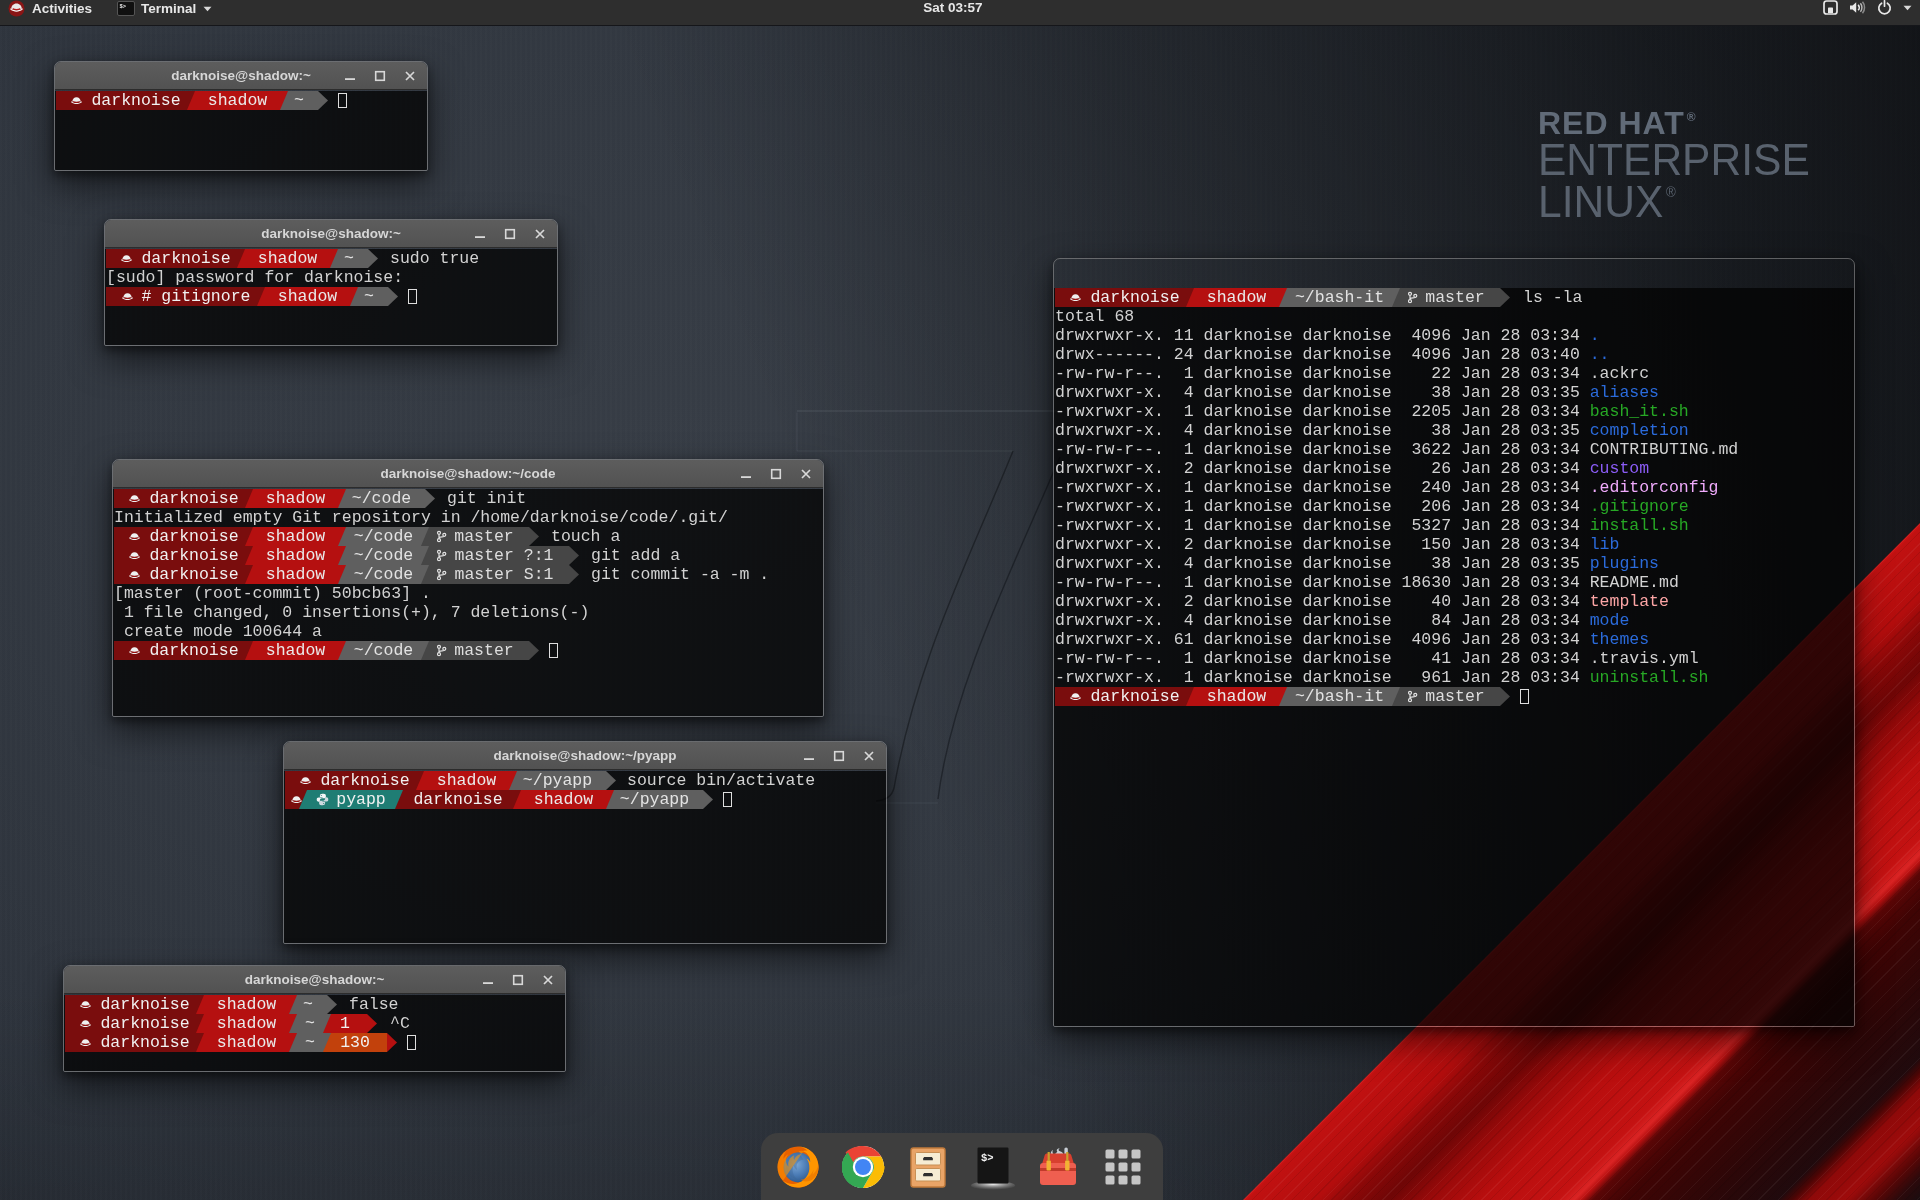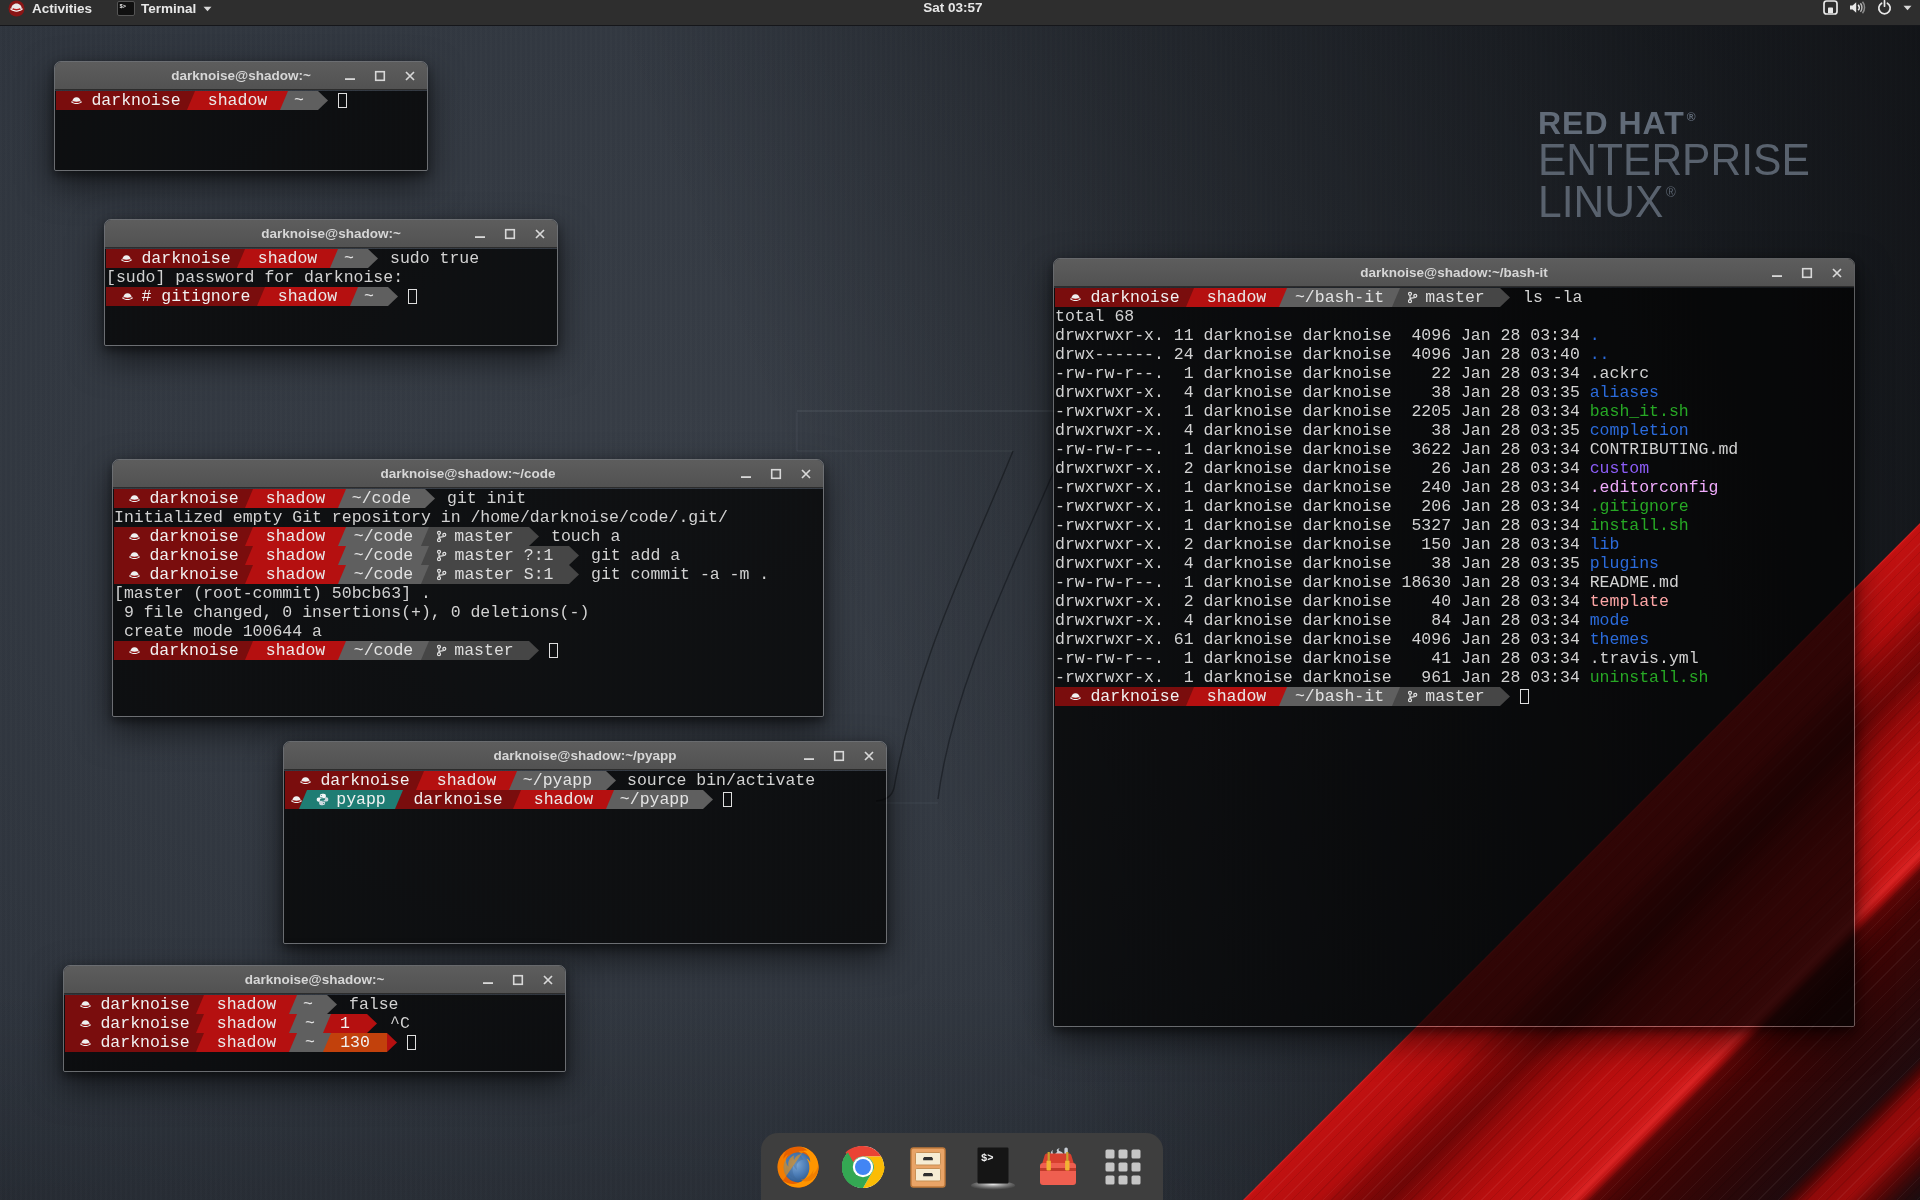--- a/index.html
+++ b/index.html
@@ -386,21 +386,21 @@
               <circle cx="8.3" cy="4.8" r="1.5"></circle>
               <path d="M3 4.3 L3 8.7 M3 8 C3 6.2 8.3 7.4 8.3 6.3"></path>
             </g>
           </svg>
           <span style="margin-left:7px;color:#dedede">master S:1</span>
         </span>
         <span class="ar" style="background:#464646"></span>
         <span class="cmd" style="padding-left:12px">git commit -a -m .</span>
       </div>
       <div class="ln">[master (root-commit) 50bcb63] .</div>
-      <div class="ln"> 9 file changed, 0 insertions(+), 0 deletions(-)</div>
+      <div class="ln"> 1 file changed, 0 insertions(+), 7 deletions(-)</div>
       <div class="ln"> create mode 100644 a</div>
       <div class="pr">
         <span class="sg " style="width:139px;background:#7a0d0d;">
           <svg class="hat" width="13" height="11" viewBox="0 0 13 11">
             <path d="M2.3 6.7 C2.3 4.4 4.2 2.3 6.5 2.3 C8.8 2.3 10.7 4.4 10.7 6.7" fill="#efefef"></path>
             <path d="M1.1 6.2 C4.4 8.6 8.6 8.6 11.9 6.2 L11.9 7.3 C8.6 9.7 4.4 9.7 1.1 7.3 Z" fill="#efefef"></path>
             <path d="M3.2 6.0 C5.4 7.3 7.6 7.3 9.8 6.0 L9.8 6.9 C7.6 8.2 5.4 8.2 3.2 6.9 Z" fill="#9c1111"></path>
           </svg>
           <span style="margin-left:8px;color:#f1f1f1">darknoise</span>
         </span>
@@ -561,34 +561,20 @@
         </span>
         <span class="sg " style="width:64px;background:#c2410c;margin-left:-8px;clip-path:polygon(8px 0,100% 0,100% 100%,0 100%);">
           <span style="color:#f1f1f1">130</span>
         </span>
         <span class="ar" style="background:#b51010"></span>
         <span class="cur"></span>
       </div>
     </div>
   </div>
 <div class="win" style="left:1053px;top:258px;width:802px;height:769px">
-    <div class="tb">
-      <span class="ttl">darknoise@shadow:~/bash-it</span>
-      <span class="btns">
-        <svg width="12" height="12" viewBox="0 0 12 12">
-          <rect x="1" y="8.2" width="10" height="1.8" fill="#d8d8d8"></rect>
-        </svg>
-        <svg width="12" height="12" viewBox="0 0 12 12">
-          <rect x="1.7" y="1.7" width="8.6" height="8.6" fill="none" stroke="#d8d8d8" stroke-width="1.6"></rect>
-        </svg>
-        <svg width="12" height="12" viewBox="0 0 12 12">
-          <path d="M2 2 L10 10 M10 2 L2 10" stroke="#d8d8d8" stroke-width="1.7"></path>
-        </svg>
-      </span>
-    </div>
     <div class="bd">
       <div class="pr">
         <span class="sg " style="width:139px;background:#7a0d0d;">
           <svg class="hat" width="13" height="11" viewBox="0 0 13 11">
             <path d="M2.3 6.7 C2.3 4.4 4.2 2.3 6.5 2.3 C8.8 2.3 10.7 4.4 10.7 6.7" fill="#efefef"></path>
             <path d="M1.1 6.2 C4.4 8.6 8.6 8.6 11.9 6.2 L11.9 7.3 C8.6 9.7 4.4 9.7 1.1 7.3 Z" fill="#efefef"></path>
             <path d="M3.2 6.0 C5.4 7.3 7.6 7.3 9.8 6.0 L9.8 6.9 C7.6 8.2 5.4 8.2 3.2 6.9 Z" fill="#9c1111"></path>
           </svg>
           <span style="margin-left:8px;color:#f1f1f1">darknoise</span>
         </span>

